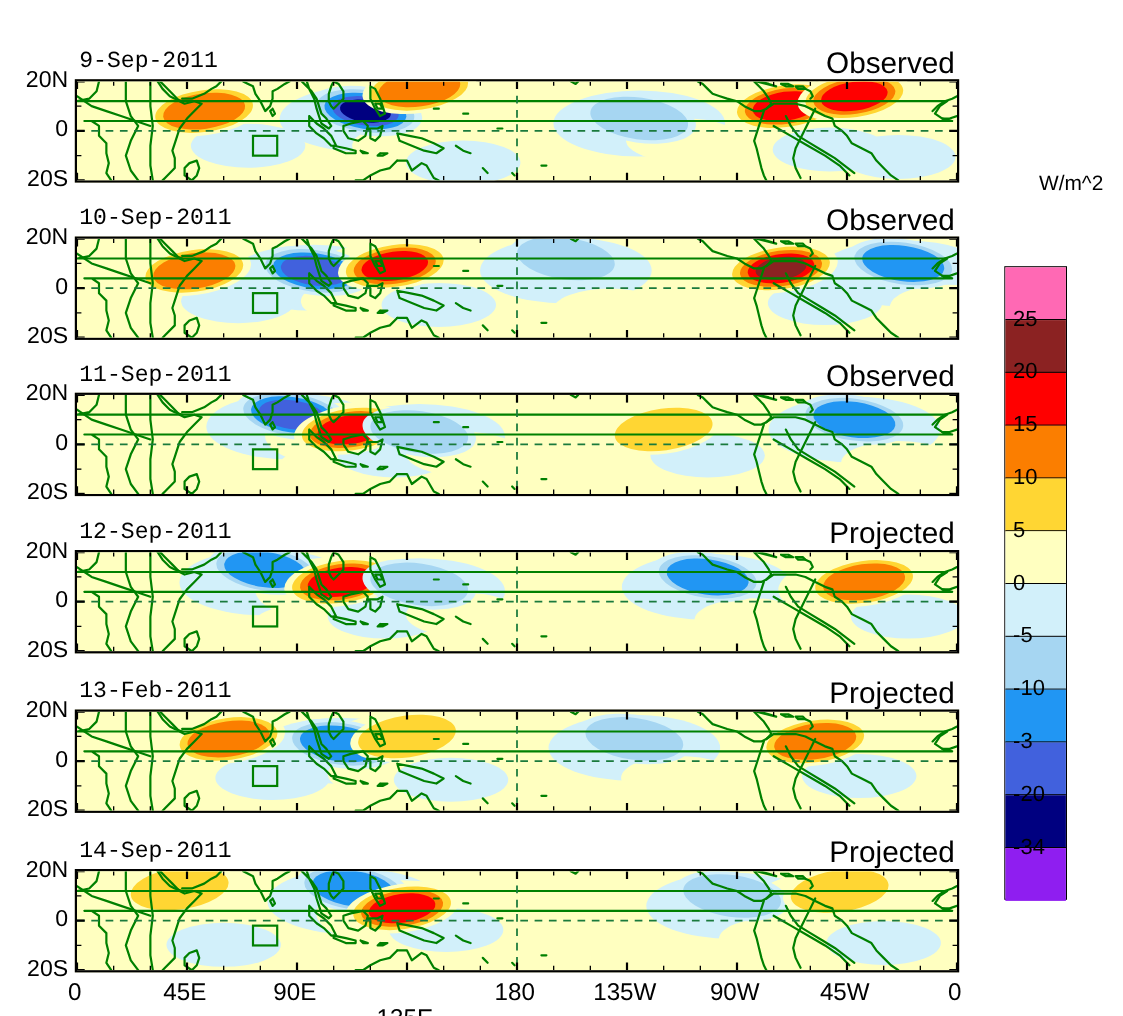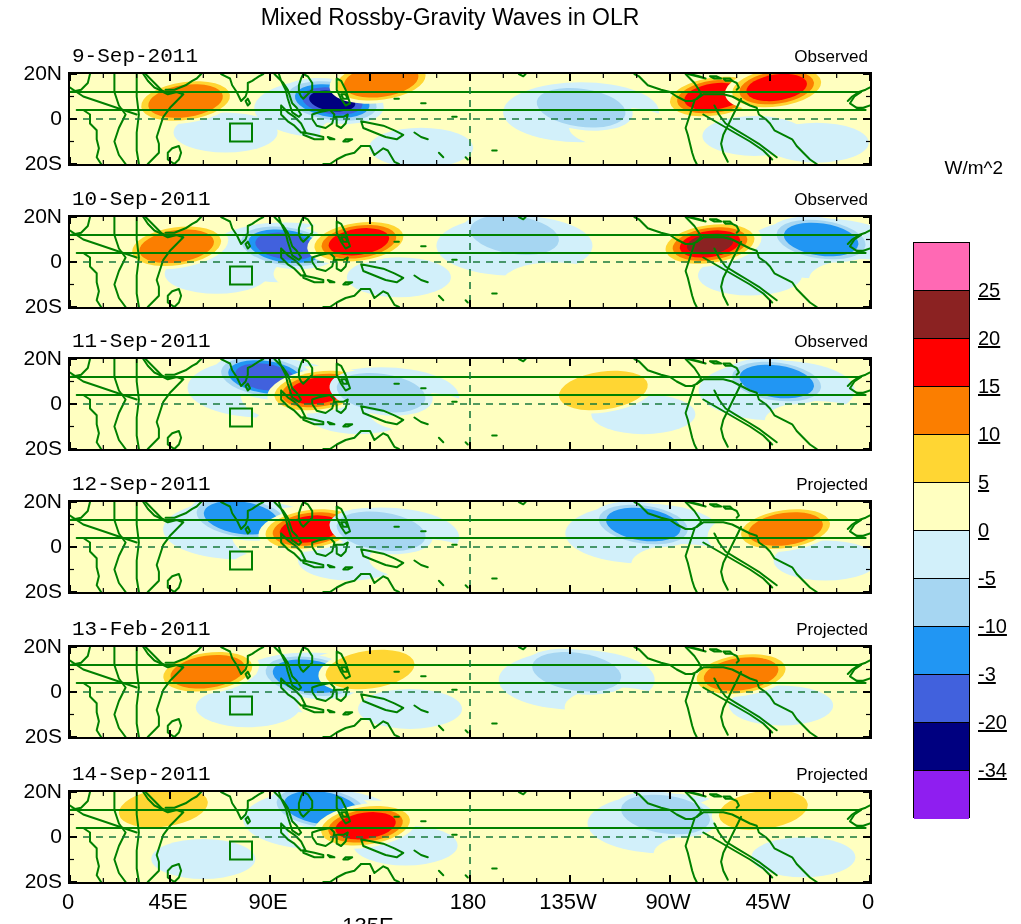--- a/index.html
+++ b/index.html
@@ -25,21 +25,21 @@
   .panel{position:absolute;left:68px;width:800px;}
   .panel-head{
     position:absolute;left:0;top:-27px;width:800px;height:26px;
   }
   .panel-date{
     position:absolute;left:4px;top:0;
     font-size:21px;line-height:24px;white-space:nowrap;font-family:Liberation Mono, monospace;
   }
   .panel-status{
     position:absolute;right:0px;top:0;
-    font-size:17px;line-height:24px;white-space:nowrap;text-align:right;
+    font-size:27px;line-height:24px;white-space:nowrap;text-align:right;
   }
   .panel-map{
     position:absolute;left:0;top:0;width:800px;height:90px;
     border:2px solid #000;
     box-sizing:content-box;
     overflow:hidden;
     background:#ffffd0;
   }
   .panel-map svg{display:block;}
 
@@ -67,30 +67,29 @@
     position:absolute;left:913px;top:157px;width:90px;
     text-align:right;font-size:19px;line-height:22px;white-space:nowrap;
   }
   #cbar{
     position:absolute;left:913px;top:242px;width:57px;height:576px;
     border:1px solid #000;box-sizing:border-box;
   }
   .cbar-cell{width:100%;box-sizing:border-box;border-bottom:1px solid #000;}
   .cbar-cell:last-child{border-bottom:none;}
   .cbar-tick{
-    position:absolute;left:978px;
-    font-size:20px;line-height:20px;white-space:nowrap;text-decoration:underline;
+    position:absolute;left:921px;
+    font-size:20px;line-height:20px;white-space:nowrap;
   }
 </style>
 </head>
 <body>
 
 <div id="figure">
 
-  <div id="fig-title">Mixed Rossby-Gravity Waves in OLR</div>
 
   <div class="ylab-col">
       <div class="ylab" style="top: 62px;">20N</div>
       <div class="ylab" style="top: 107px;">0</div>
       <div class="ylab" style="top: 152px;">20S</div>
       <div class="ylab" style="top: 205px;">20N</div>
       <div class="ylab" style="top: 250px;">0</div>
       <div class="ylab" style="top: 295px;">20S</div>
       <div class="ylab" style="top: 347px;">20N</div>
       <div class="ylab" style="top: 392px;">0</div>

